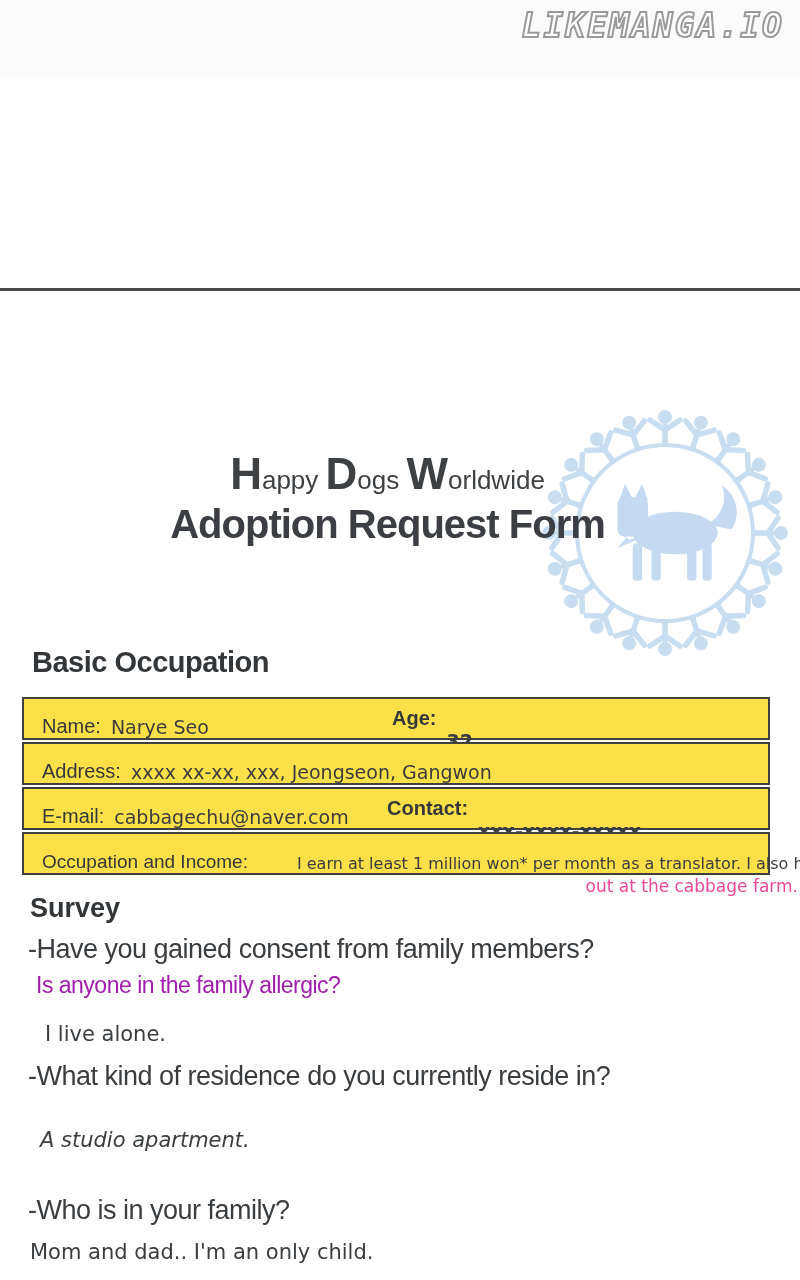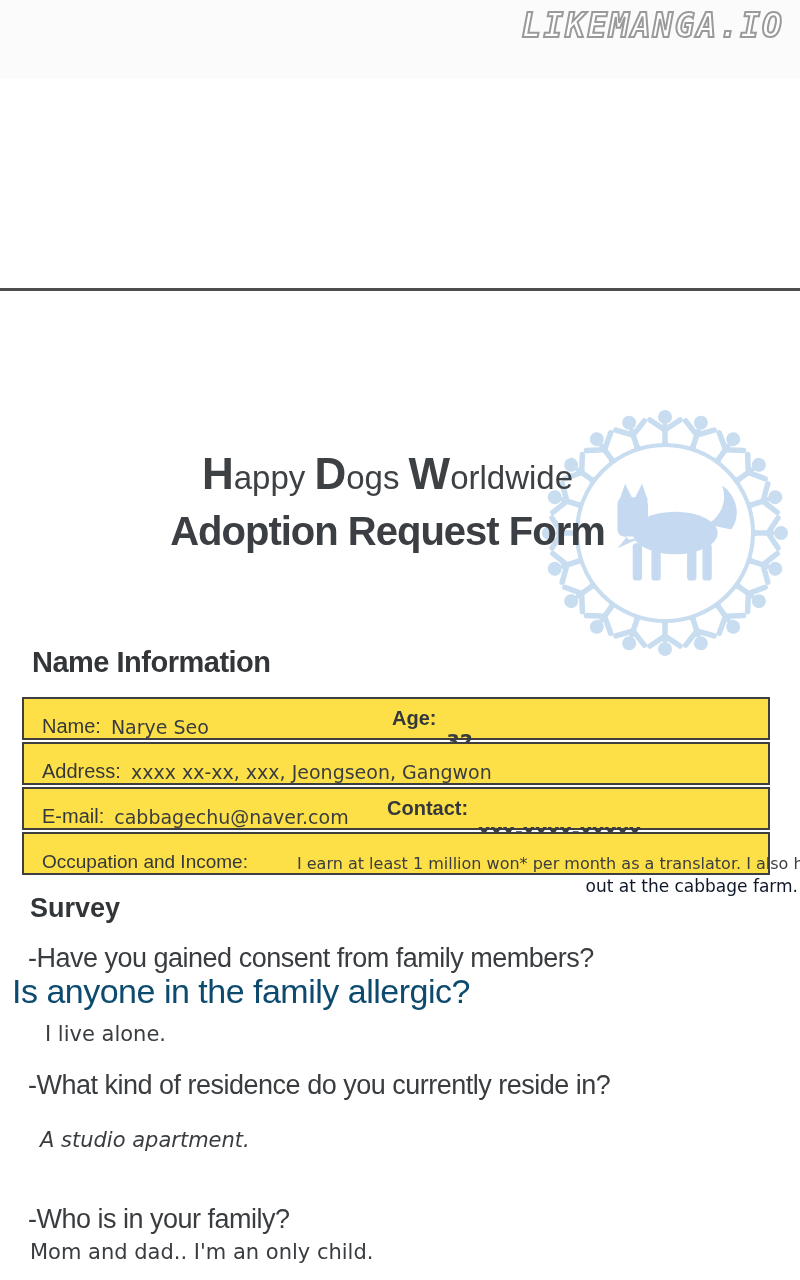--- a/index.html
+++ b/index.html
@@ -10,44 +10,44 @@
         font-family:"DejaVu Sans Mono", monospace;font-style:italic;font-weight:bold;
         font-size:33px;letter-spacing:2px;color:#ffffff;
         -webkit-text-stroke:2px #9a9a9a;}
   .divider{position:absolute;left:0;top:288px;width:800px;height:3px;background:#4d4d4d;}
 
   .logo{position:absolute;left:530px;top:398px;width:270px;height:270px;z-index:0;}
 
   .title-block{position:absolute;left:0;right:25px;top:450px;text-align:center;z-index:1;}
   .brand-line{line-height:1.1;color:#3e4144;}
   .brand-cap{font-size:44px;font-weight:600;}
-  .brand-rest{font-size:33px;font-weight:400;}
-  .form-title{font-size:40px;font-weight:700;color:#3b3e42;margin-top:11px;letter-spacing:-1px;}
+  .brand-rest{font-size:26px;font-weight:400;}
+  .form-title{font-size:40px;font-weight:700;color:#3b3e42;margin-top:4px;letter-spacing:-1px;}
 
   .section-h{position:absolute;left:32px;top:646px;font-size:29px;font-weight:700;color:#333639;letter-spacing:-0.5px;}
 
   .bi-table{position:absolute;left:22px;top:697px;width:748px;z-index:1;}
   .bi-row{position:relative;border:2px solid #3f3f3f;height:39px;margin-bottom:2px;
           display:flex;align-items:flex-end;padding-left:18px;background:#fde047;}
   .bi-row.overflow-row{overflow:visible;white-space:nowrap;gap:41px;}
   .lbl{font-size:20px;color:#35383b;white-space:nowrap;}
   .lbl-small{font-size:19px;color:#35383b;white-space:nowrap;}
   .hand{font-family:cursive, "DejaVu Sans", sans-serif;font-size:19px;color:#3a3d40;
         margin-left:10px;white-space:nowrap;margin-top:44px;}
   .hand-small{font-family:cursive, "DejaVu Sans", sans-serif;font-size:16px;color:#3a3d40;
         margin-left:8px;white-space:nowrap;}
   .pair{display:flex;align-items:center;font-weight:bold;}
   .pair.abs-age{position:absolute;left:368px;top:0;height:100%;}
   .pair.abs-contact{position:absolute;left:363px;top:0;height:100%;}
   .overflow-line{position:absolute;top:876px;right:2px;z-index:1;
-        font-family:cursive, "DejaVu Sans", sans-serif;font-size:17px;color:#0f172a;}
+        font-family:cursive, "DejaVu Sans", sans-serif;font-size:17px;color:#ec4899;}
 
   .survey-h{position:absolute;left:30px;top:893px;font-size:27px;font-weight:700;color:#323639;}
-  .question{position:absolute;left:28px;font-size:27px;color:#3a3d40;letter-spacing:-0.5px;white-space:nowrap;margin-top:9px;}
-  .sub-question{position:absolute;left:12px;font-size:34px;color:#0c4a6e;letter-spacing:-0.5px;white-space:nowrap;}
+  .question{position:absolute;left:28px;font-size:27px;color:#3a3d40;letter-spacing:-0.5px;white-space:nowrap;}
+  .sub-question{position:absolute;left:36px;font-size:23px;color:#a21caf;letter-spacing:-0.5px;white-space:nowrap;}
   .answer{position:absolute;font-family:cursive, "DejaVu Sans", sans-serif;
           font-size:21px;color:#3a3d40;white-space:nowrap;}
   .q1{top:934px;} .q1sub{top:972px;} .a1{left:45px;top:1022px;}
   .q2{top:1061px;} .a2{left:40px;top:1128px;font-style:italic;}
   .q3{top:1195px;} .a3{left:30px;top:1240px;}
 </style>
 </head>
 <body>
 
 <div class="page">
@@ -106,21 +106,21 @@
     </g>
   </svg>
 
   <div class="title-block">
     <div class="brand-line">
       <span class="brand-cap">H</span><span class="brand-rest">appy </span><span class="brand-cap">D</span><span class="brand-rest">ogs </span><span class="brand-cap">W</span><span class="brand-rest">orldwide</span>
     </div>
     <div class="form-title">Adoption Request Form</div>
   </div>
 
-  <div class="section-h">Name Information</div>
+  <div class="section-h">Basic Occupation</div>
 
   <div class="bi-table">
     <div class="bi-row">
       <span class="lbl">Name:</span>
       <span class="hand">Narye Seo</span>
       <span class="pair abs-age">
         <span class="lbl">Age:</span>
         <span class="hand">32</span>
       </span>
     </div>

